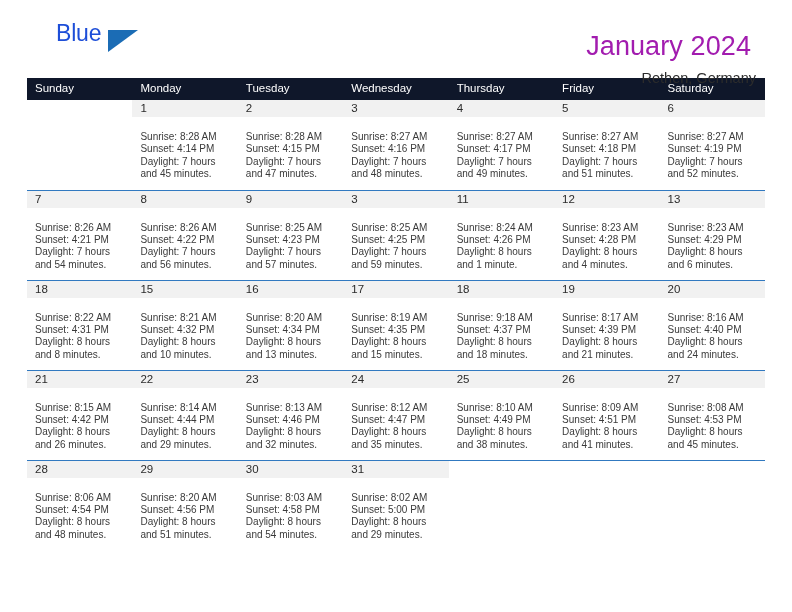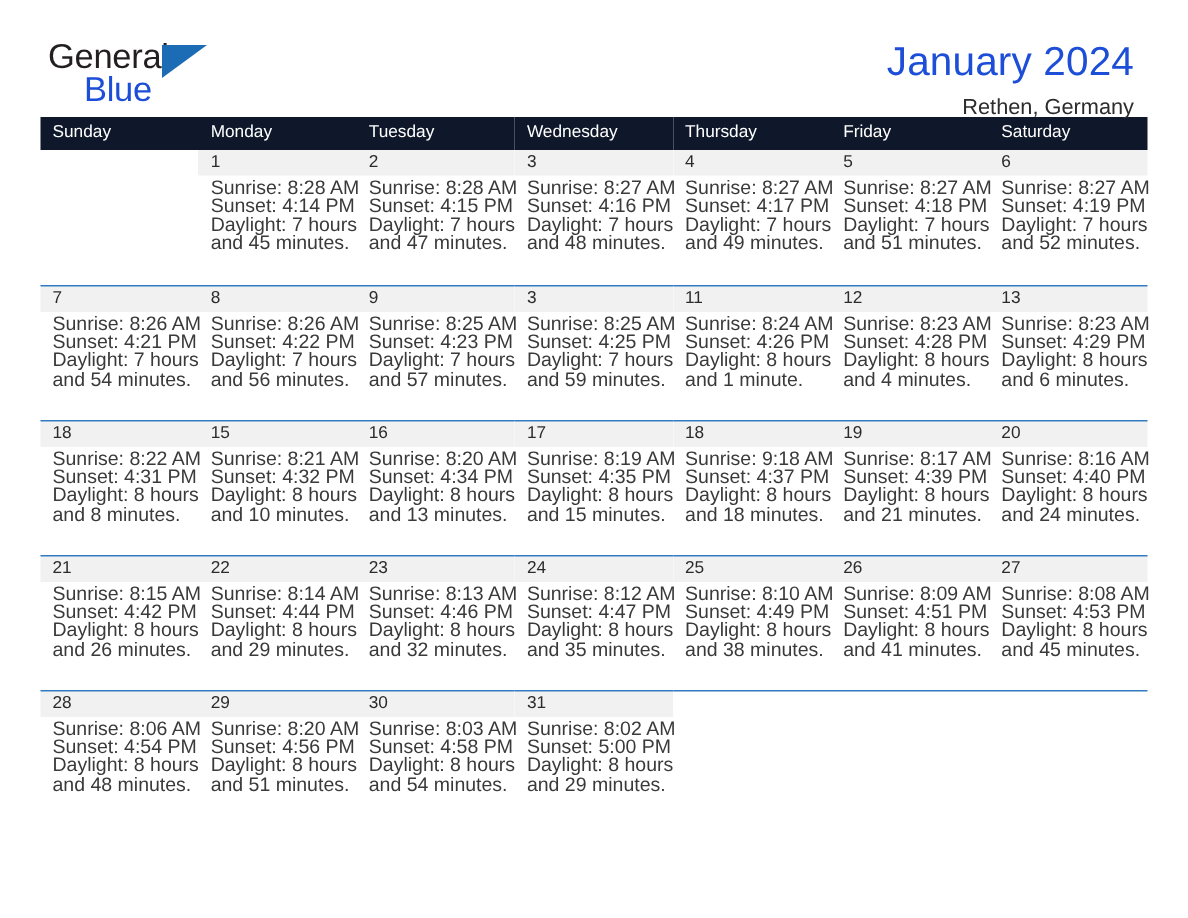--- a/index.html
+++ b/index.html
@@ -45,24 +45,24 @@
   .logo-triangle {
     position: absolute;
     left: 76px; top: 6px;
     width: 0; height: 0;
     border-left: 30px solid #1b6cb5;
     border-bottom: 22px solid transparent;
   }
   .titles { text-align: right; padding-top: 0px; }
   .month-title {
     font-size: 27px;
-    color: #1d4ed8;
+    color: #a21caf;
     line-height: 34px;
     font-weight: normal;
-    margin: 0;
+    margin: 5px;
     letter-spacing: 0.1px;
   }
   .location {
     font-size: 14.5px;
     color: #2c2c2c;
     line-height: 20px;
     margin: 4px 0 8px 0;
     font-weight: normal;
   }
 
@@ -100,35 +100,34 @@
   .datenum-row {
     background: #f1f1f1;
     height: 17px;
     padding: 1px 0 0 8px;
     font-size: 11.5px;
     color: #2b2b2b;
     line-height: 15px;
   }
   td.empty .datenum-row { background: #ffffff; }
   .info {
-    padding: 2px 6px 0 8px;
-    font-size: 13px;
+    padding: 14px 6px 0 8px;
+    font-size: 10px;
     color: #3a3a3a;
     line-height: 12.4px;
   }
   .info div { white-space: nowrap; }
 </style>
 </head>
 <body>
 
 <div class="page">
 
   <div class="top">
     <div class="logo">
-      <span class="logo-general">General</span>
       <span class="logo-triangle"></span>
       <span class="logo-blue">Blue</span>
     </div>
     <div class="titles">
       <h1 class="month-title">January 2024</h1>
       <p class="location">Rethen, Germany</p>
     </div>
   </div>
 
   <div class="calendar">

